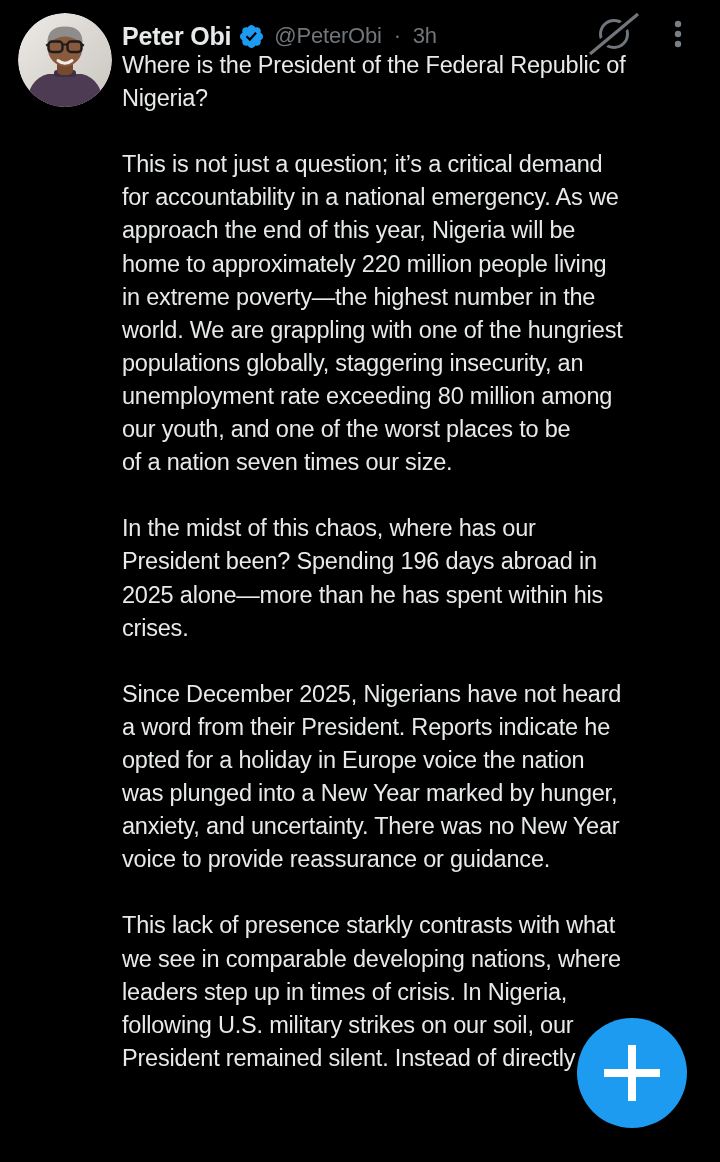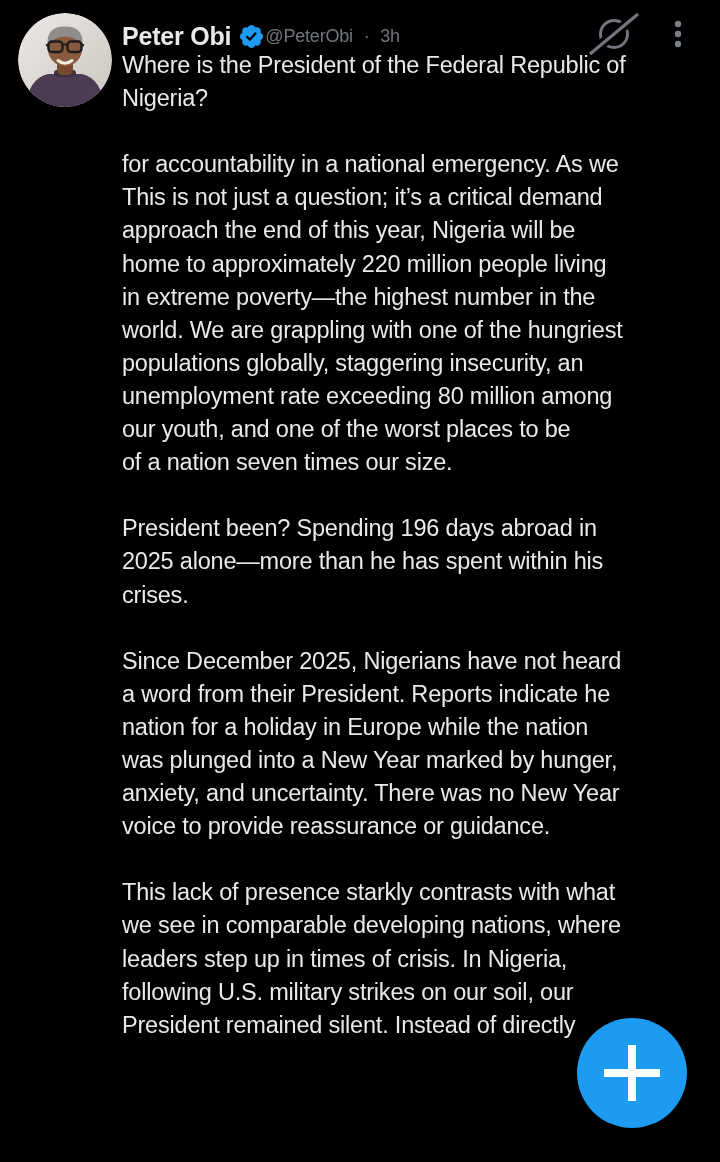--- a/index.html
+++ b/index.html
@@ -42,21 +42,22 @@
     letter-spacing: -0.2px;
     cursor: pointer;
   }
   .verified-badge {
     margin-left: 7px;
     width: 27px;
     height: 27px;
     flex: 0 0 auto;
   }
   .handle-group {
-    font-size: 18px;
+    margin-left: 9px;
+    font-size: 22px;
     color: #71767b;
     letter-spacing: -0.2px;
   }
   .handle { cursor: pointer; }
   .sep { margin: 0 6px; }
   .icon-btn {
     position: absolute;
     background: transparent;
     border: none;
     padding: 0;
@@ -155,40 +156,41 @@
       <circle cx="14" cy="30" r="3.2" fill="#787f85"></circle>
     </svg>
   </button>
 
   <div class="tweet-body">
       <div class="paragraph">
         <div class="line">Where is the President of the Federal Republic of</div>
         <div class="line">Nigeria?</div>
       </div>
       <div class="paragraph">
+        <div class="line">This is not just a question; it’s a critical demand</div>
         <div class="line">for accountability in a national emergency. As we</div>
-        <div class="line">This is not just a question; it’s a critical demand</div>
         <div class="line">approach the end of this year, Nigeria will be</div>
         <div class="line">home to approximately 220 million people living</div>
         <div class="line">in extreme poverty—the highest number in the</div>
         <div class="line">world. We are grappling with one of the hungriest</div>
         <div class="line">populations globally, staggering insecurity, an</div>
         <div class="line">unemployment rate exceeding 80 million among</div>
         <div class="line">our youth, and one of the worst places to be</div>
         <div class="line">of a nation seven times our size.</div>
       </div>
       <div class="paragraph">
+        <div class="line">In the midst of this chaos, where has our</div>
         <div class="line">President been? Spending 196 days abroad in</div>
         <div class="line">2025 alone—more than he has spent within his</div>
         <div class="line">crises.</div>
       </div>
       <div class="paragraph">
         <div class="line">Since December 2025, Nigerians have not heard</div>
         <div class="line">a word from their President. Reports indicate he</div>
-        <div class="line">nation for a holiday in Europe while the nation</div>
+        <div class="line">opted for a holiday in Europe voice the nation</div>
         <div class="line">was plunged into a New Year marked by hunger,</div>
         <div class="line">anxiety, and uncertainty. There was no New Year</div>
         <div class="line">voice to provide reassurance or guidance.</div>
       </div>
       <div class="paragraph">
         <div class="line">This lack of presence starkly contrasts with what</div>
         <div class="line">we see in comparable developing nations, where</div>
         <div class="line">leaders step up in times of crisis. In Nigeria,</div>
         <div class="line">following U.S. military strikes on our soil, our</div>
         <div class="line">President remained silent. Instead of directly</div>

